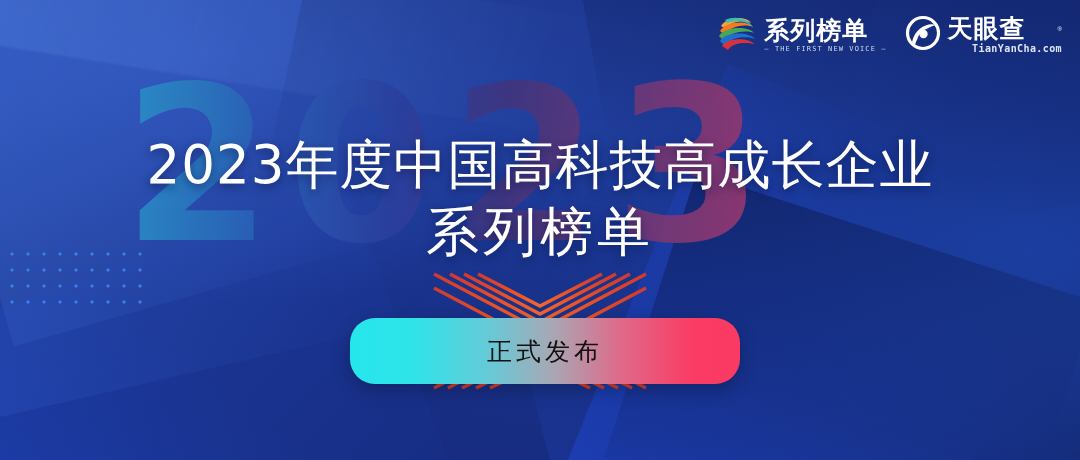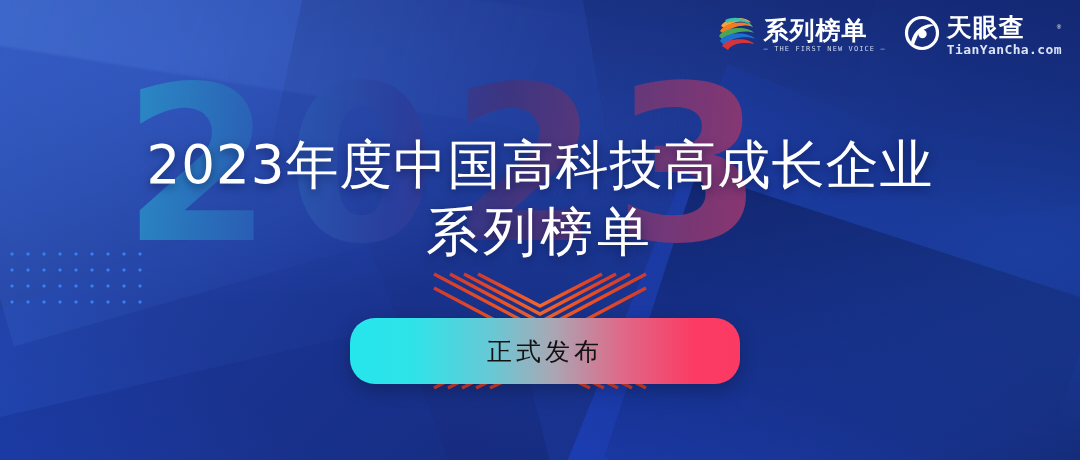--- a/index.html
+++ b/index.html
@@ -168,21 +168,21 @@
   .logo-text { display:flex; flex-direction:column; line-height:1; }
   .logo-cn {
     color:#ffffff; font-size:25px; font-weight:700; letter-spacing:1px;
     font-family:"DejaVu Sans","Liberation Sans",sans-serif;
   }
   .logo-en {
     color:#cdd9f2; font-size:7px; letter-spacing:1.1px;
     margin-top:3px; text-align:right;
     font-family:"DejaVu Sans Mono","Liberation Mono",monospace;
   }
-  .logo-en-2 { color:#dbe4f7; font-size:13px; letter-spacing:.4px; font-weight:700; }
+  .logo-en-2 { color:#dbe4f7; font-size:10px; letter-spacing:.4px; font-weight:700; }
   .tm {
     font-size:6px; color:#ffffff; vertical-align:super; margin-left:1px;
   }
   .logo-cn-wrap { display:flex; align-items:center;gap:31px; }
 </style>
 </head>
 <body>
 
 <div id="stage">
 

